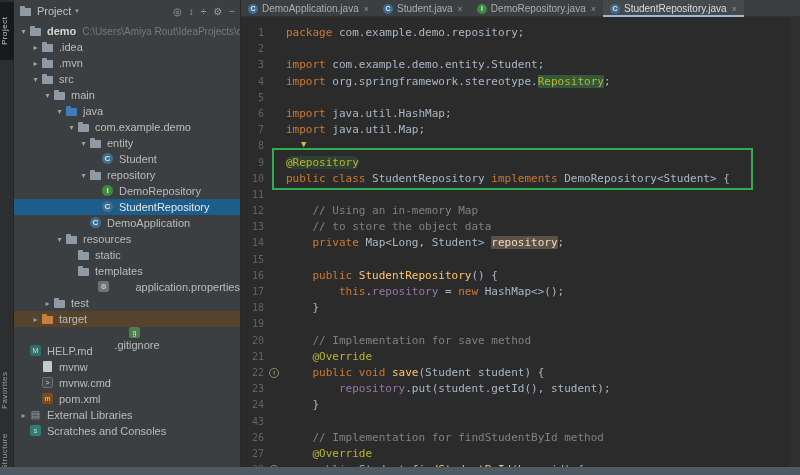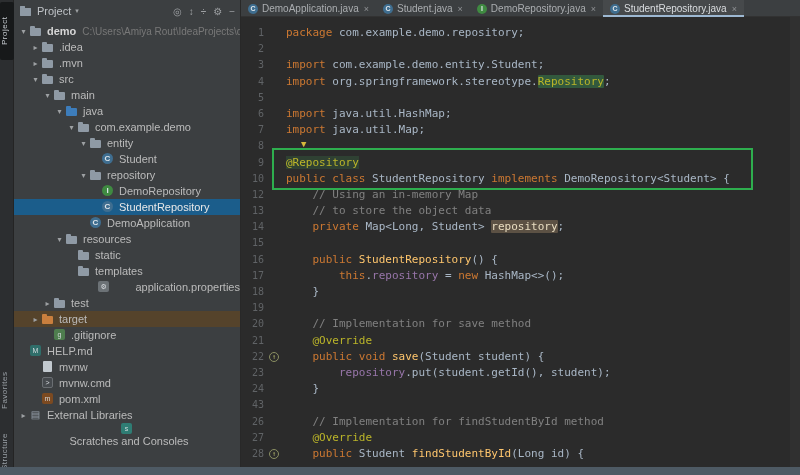--- a/index.html
+++ b/index.html
@@ -79,21 +79,21 @@
   .ln { width: 26px; text-align: right; color: #606366; font-size: 10px; flex: none;
         padding-right: 3px; font-family: "DejaVu Sans Mono", monospace; }
   .gut { width: 15px; flex: none; position: relative; }
   .ovr { position: absolute; left: 2px; top: 3px; width: 10px; height: 10px; border-radius: 50%;
          border: 1px solid #8a8f62; color: #b0b56a; font-size: 7px; line-height: 8px;
          text-align: center; }
   .ct { padding-left: 4px; white-space: pre; }
   .k { color: #cc7832; } .t { color: #a9b7c6; } .c { color: #808080; }
   .a { color: #bbb529; } .m { color: #ffc66d; } .f { color: #9876aa; }
   .hg { color: #bbb529; background: #32593d; border-radius: 1px; }
-  .ah { color: #bbb529; background: rgba(51,84,58,.55); }
+  .ah { color: #bbb529; background: rgba(51,84,58,.55); border-radius: 6px; }
   .ht { color: #e8dcc0; background: #5c5144; border-radius: 1px; }
 
   .hlbox { position: absolute; left: 31px; top: 131px; width: 481px; height: 42px;
            border: 2px solid #2eae4e; z-index: 7; pointer-events: none; }
   .hlarrow { position: absolute; left: 60px; top: 122px; color: #d6b93c; font-size: 9px; z-index: 8; }
   .scrollbar { position: absolute; right: 0; top: 0; width: 10px; height: 450px;
                background: #303030; }
 
   .bottombar { position: absolute; left: 0; top: 467px; width: 800px; height: 8px;
                background: #4e5a64; z-index: 9; }
@@ -217,21 +217,21 @@
         <div class="trow" style="padding-left: 28px;">
           <span class="chev">▸</span>
           <span class="ticon"><span class="folder"></span></span>
           <span class="tlabel">test</span>
         </div>
         <div class="trow excluded" style="padding-left: 16px;">
           <span class="chev">▸</span>
           <span class="ticon"><span class="folder target"></span></span>
           <span class="tlabel">target</span>
         </div>
-        <div class="trow" style="padding-left: 28px;">
+        <div class="trow" style="padding-left: 20px; flex-direction: column;">
           <span class="chev"></span>
           <span class="ticon">
             <span class="sq git">g</span>
           </span>
           <span class="tlabel">.gitignore</span>
         </div>
         <div class="trow" style="padding-left: 4px;">
           <span class="chev"></span>
           <span class="ticon">
             <span class="sq md">M</span>
@@ -259,21 +259,21 @@
           </span>
           <span class="tlabel">pom.xml</span>
         </div>
         <div class="trow" style="padding-left: 4px;">
           <span class="chev">▸</span>
           <span class="ticon">
             <span class="sq lib">▤</span>
           </span>
           <span class="tlabel">External Libraries</span>
         </div>
-        <div class="trow" style="padding-left: 4px; flex-direction: column;">
+        <div class="trow" style="padding-left: 4px;">
           <span class="chev"></span>
           <span class="ticon">
             <span class="sq scratch">s</span>
           </span>
           <span class="tlabel">Scratches and Consoles</span>
         </div>
       </div>
   </div>
 
   <div class="tabbar" id="tabbar">
@@ -345,20 +345,25 @@
           <span class="ln">9</span>
           <span class="gut"></span>
           <span class="ct"><span class="ah">@Repository</span></span>
         </div>
         <div class="cl">
           <span class="ln">10</span>
           <span class="gut"></span>
           <span class="ct"><span class="k">public class</span><span class="t"> StudentRepository </span><span class="k">implements</span><span class="t"> DemoRepository&lt;Student&gt; {</span></span>
         </div>
         <div class="cl">
+          <span class="ln">11</span>
+          <span class="gut"></span>
+          <span class="ct"></span>
+        </div>
+        <div class="cl">
           <span class="ln">12</span>
           <span class="gut"></span>
           <span class="ct"><span class="c">    // Using an in-memory Map</span></span>
         </div>
         <div class="cl">
           <span class="ln">13</span>
           <span class="gut"></span>
           <span class="ct"><span class="c">    // to store the object data</span></span>
         </div>
         <div class="cl">

